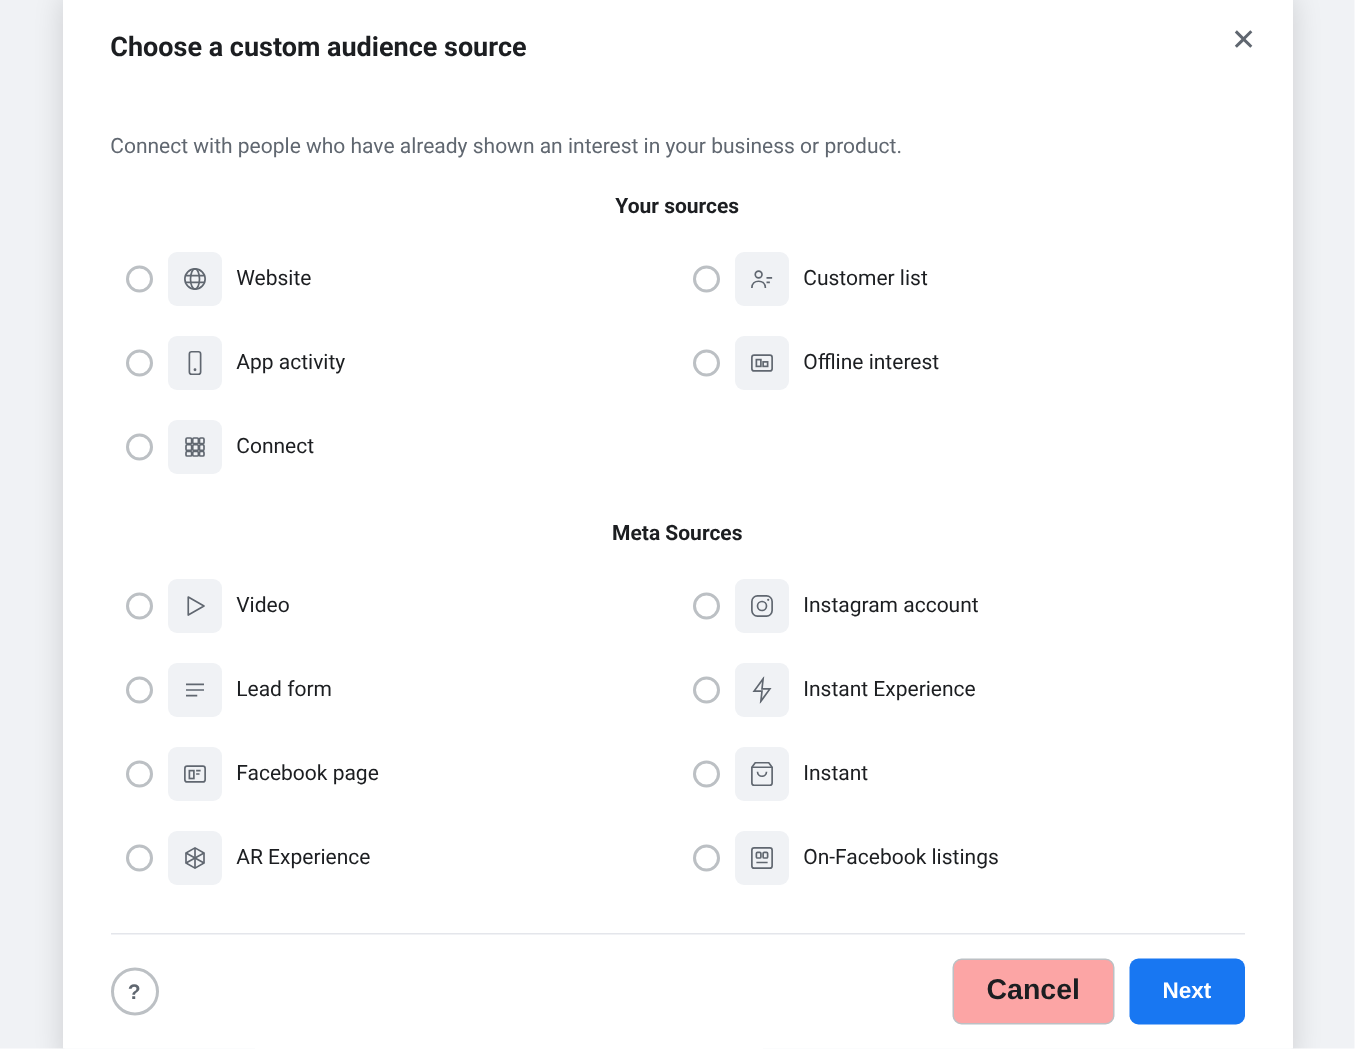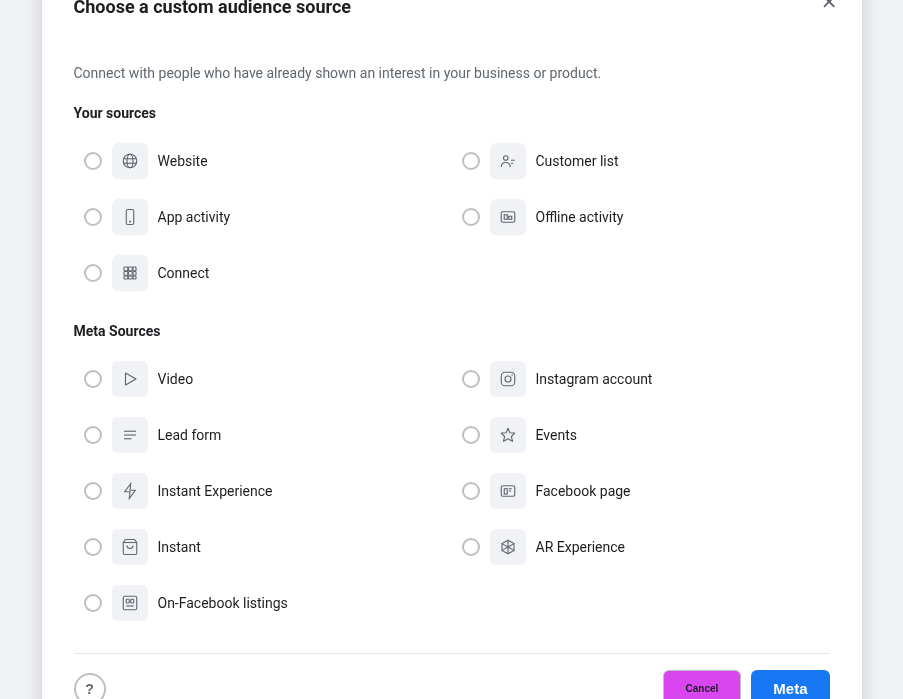--- a/index.html
+++ b/index.html
@@ -48,21 +48,21 @@
       padding: 4px;
       border-radius: 4px;
     }
 
     .section-label {
       font-size: 14px;
       font-weight: 700;
       color: #1c1e21;
       margin-bottom: 14px;
     }
-    .section { margin-bottom: 24px; }
+    .section { margin-bottom: 24px; text-align: center; }
 
     .options-grid {
       display: grid;
       grid-template-columns: 1fr 1fr;
       gap: 4px 0;
     }
     .option-item {
       display: flex;
       align-items: center;
       gap: 10px;
@@ -125,23 +125,23 @@
       font-size: 14px;
       font-weight: 600;
     }
     .footer-actions {
       display: flex;
       gap: 10px;
     }
     .btn-cancel {
       padding: 10px 22px;
       border: 1px solid #bcc0c4;
-      background: #d946ef;
+      background: #fca5a5;
       border-radius: 6px;
-      font-size: 10px;
+      font-size: 19px;
       font-weight: 600;
       color: #1c1e21;
       cursor: pointer;
     }
     .btn-next {
       padding: 10px 22px;
       border: none;
       background: #1877f2;
       border-radius: 6px;
       font-size: 15px;
@@ -206,21 +206,21 @@
 
       <div class="option-item">
         <div class="radio-circle"></div>
         <div class="icon-box">
           <svg viewBox="0 0 24 24">
               <rect x="3" y="5" width="18" height="14" rx="2"></rect>
               <rect x="7" y="9" width="4" height="6"></rect>
               <rect x="13" y="11" width="4" height="4"></rect>
             </svg>
         </div>
-        <span class="option-label">Offline activity</span>
+        <span class="option-label">Offline interest</span>
       </div>
 
       <div class="option-item">
         <div class="radio-circle"></div>
         <div class="icon-box">
           <svg viewBox="0 0 24 24">
             <rect x="4" y="4" width="5" height="5" rx="1"></rect>
             <rect x="10" y="4" width="5" height="5" rx="1"></rect>
             <rect x="16" y="4" width="4" height="5" rx="1"></rect>
             <rect x="4" y="10" width="5" height="5" rx="1"></rect>
@@ -268,29 +268,20 @@
         <div class="icon-box">
           <svg viewBox="0 0 24 24">
               <line x1="4" y1="7" x2="20" y2="7"></line>
               <line x1="4" y1="12" x2="20" y2="12"></line>
               <line x1="4" y1="17" x2="14" y2="17"></line>
             </svg>
         </div>
         <span class="option-label">Lead form</span>
       </div>
 
-      <div class="option-item">
-        <div class="radio-circle"></div>
-        <div class="icon-box">
-          <svg viewBox="0 0 24 24">
-              <polygon points="12,3 14.5,9 21,9.5 16.5,14 18,20.5 12,17 6,20.5 7.5,14 3,9.5 9.5,9" stroke-linejoin="round"></polygon>
-            </svg>
-        </div>
-        <span class="option-label">Events</span>
-      </div>
 
       <div class="option-item">
         <div class="radio-circle"></div>
         <div class="icon-box">
           <svg viewBox="0 0 24 24">
               <polygon points="13,2 5,13 12,13 11,22 19,11 12,11"></polygon>
             </svg>
         </div>
         <span class="option-label">Instant Experience</span>
       </div>
@@ -348,17 +339,17 @@
 
     </div>
   </div>
 
   <div class="dialog-footer">
     <button class="help-btn">
       <span>?</span>
     </button>
     <div class="footer-actions">
       <button class="btn-cancel">Cancel</button>
-      <button class="btn-next">Meta</button>
+      <button class="btn-next">Next</button>
     </div>
   </div>
 
 </div>
 
 </body></html>

